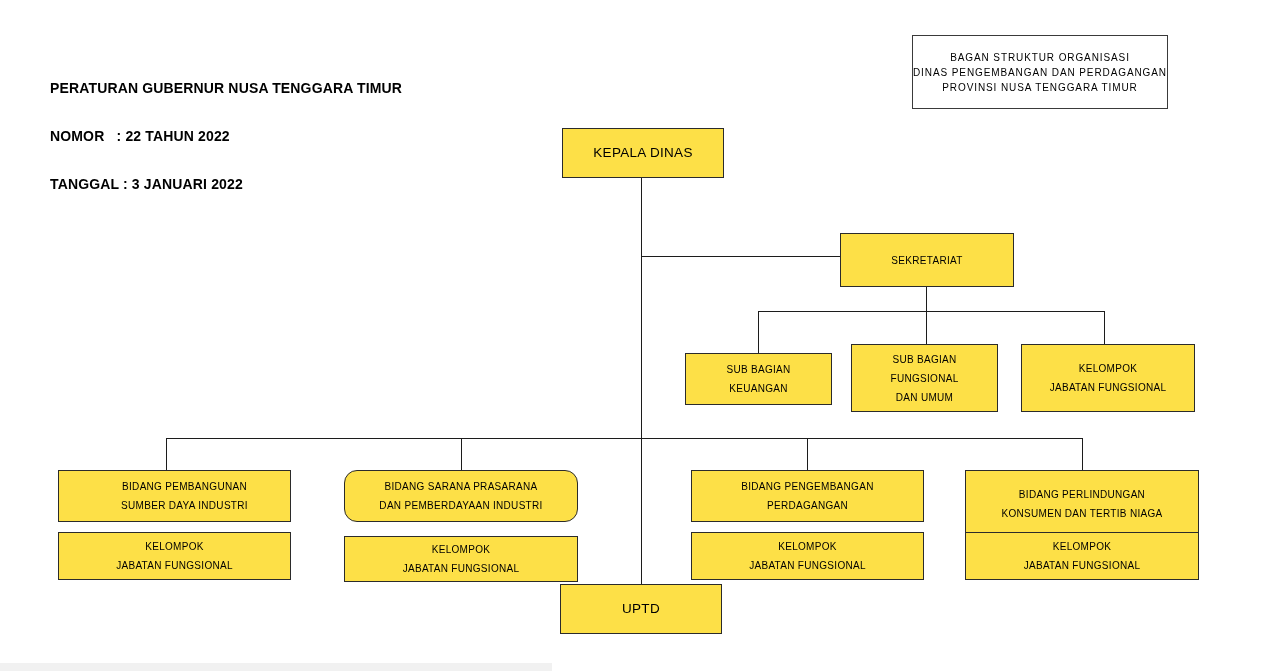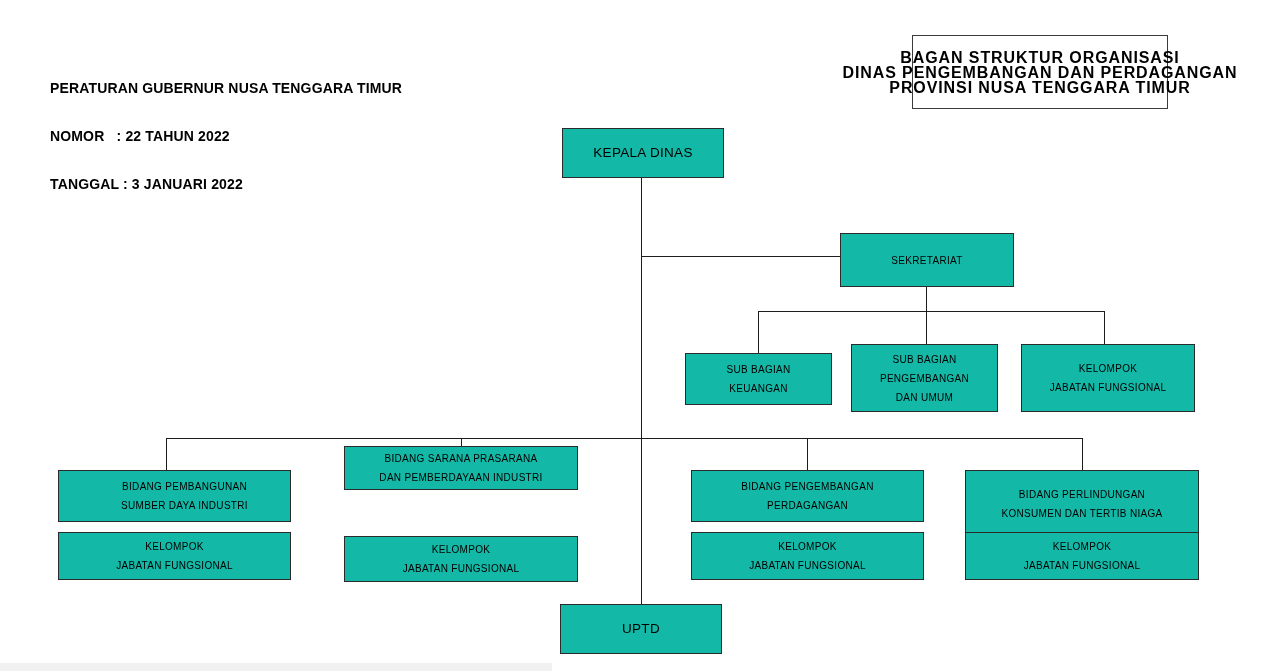--- a/index.html
+++ b/index.html
@@ -42,33 +42,33 @@
     height: 74px;
     border: 1px solid #3a3a3a;
     box-sizing: border-box;
     display: flex;
     flex-direction: column;
     align-items: center;
     justify-content: center;
     text-align: center;
   }
   .title-box div {
-    font-size: 16px;
-    font-weight: bold;
+    font-size: 10px;
+    font-weight: normal;
     letter-spacing: 0.9px;
     line-height: 15px;
     white-space: nowrap;
   }
 
   
   .node {
     position: absolute;
     border: 1px solid #2b2b2b;
     box-sizing: border-box;
-    background: #14b8a6;
+    background: #fde047;
     display: flex;
     flex-direction: column;
     align-items: center;
     justify-content: center;
     text-align: center;
     z-index: 2;
   }
   .node .line {
     font-size: 10px;
     line-height: 19px;
@@ -142,39 +142,39 @@
     <span class="line">SEKRETARIAT</span>
   </div>
 
   <div class="node" style="left:685px; top:353px; width:147px; height:52px;">
     <span class="line">SUB BAGIAN</span>
     <span class="line">KEUANGAN</span>
   </div>
 
   <div class="node" style="left:851px; top:344px; width:147px; height:68px;">
     <span class="line">SUB BAGIAN</span>
-    <span class="line">PENGEMBANGAN</span>
+    <span class="line">FUNGSIONAL</span>
     <span class="line">DAN UMUM</span>
   </div>
 
   <div class="node" style="left:1021px; top:344px; width:174px; height:68px;">
     <span class="line">KELOMPOK</span>
     <span class="line">JABATAN FUNGSIONAL</span>
   </div>
 
   <div class="node" style="left:58px; top:470px; width:233px; height:52px;padding-left:20px;">
     <span class="line">BIDANG PEMBANGUNAN</span>
     <span class="line">SUMBER DAYA INDUSTRI</span>
   </div>
   <div class="node" style="left:58px; top:532px; width:233px; height:48px;">
     <span class="line">KELOMPOK</span>
     <span class="line">JABATAN FUNGSIONAL</span>
   </div>
 
-  <div class="node" style="left:344px; top:446px; width:234px; height:44px;">
+  <div class="node" style="left:344px; top:470px; width:234px; height:52px;border-radius:13px;">
     <span class="line">BIDANG SARANA PRASARANA</span>
     <span class="line">DAN PEMBERDAYAAN INDUSTRI</span>
   </div>
   <div class="node" style="left:344px; top:536px; width:234px; height:46px;">
     <span class="line">KELOMPOK</span>
     <span class="line">JABATAN FUNGSIONAL</span>
   </div>
 
   <div class="node" style="left:691px; top:470px; width:233px; height:52px;">
     <span class="line">BIDANG PENGEMBANGAN</span>
@@ -187,19 +187,19 @@
 
   <div class="node" style="left:965px; top:470px; width:234px; height:68px;">
     <span class="line">BIDANG PERLINDUNGAN</span>
     <span class="line">KONSUMEN DAN TERTIB NIAGA</span>
   </div>
   <div class="node" style="left:965px; top:532px; width:234px; height:48px;">
     <span class="line">KELOMPOK</span>
     <span class="line">JABATAN FUNGSIONAL</span>
   </div>
 
-  <div class="node big" style="left:560px; top:604px; width:162px; height:50px;">
+  <div class="node big" style="left:560px; top:584px; width:162px; height:50px;">
     <span class="line">UPTD</span>
   </div>
 
   <div class="bottom-strip"></div>
 
 </div>
 
 </body></html>

